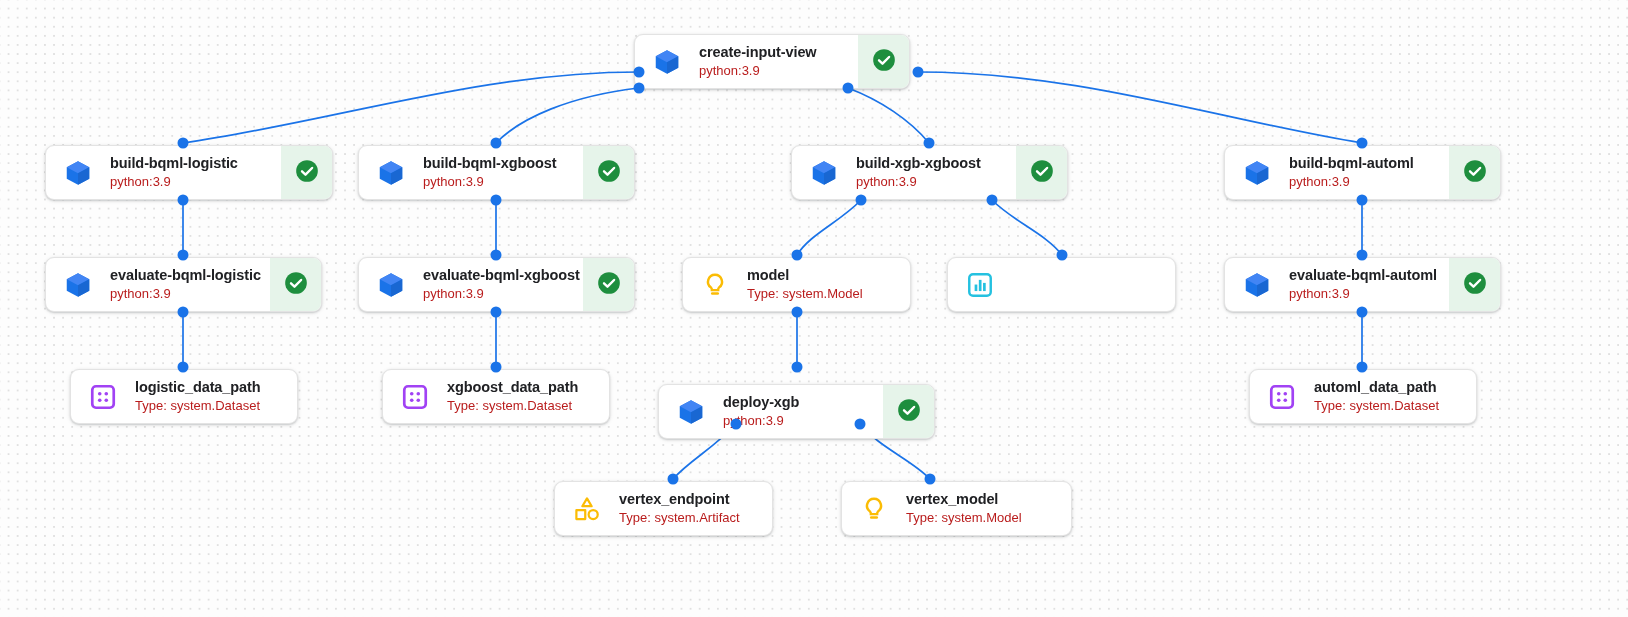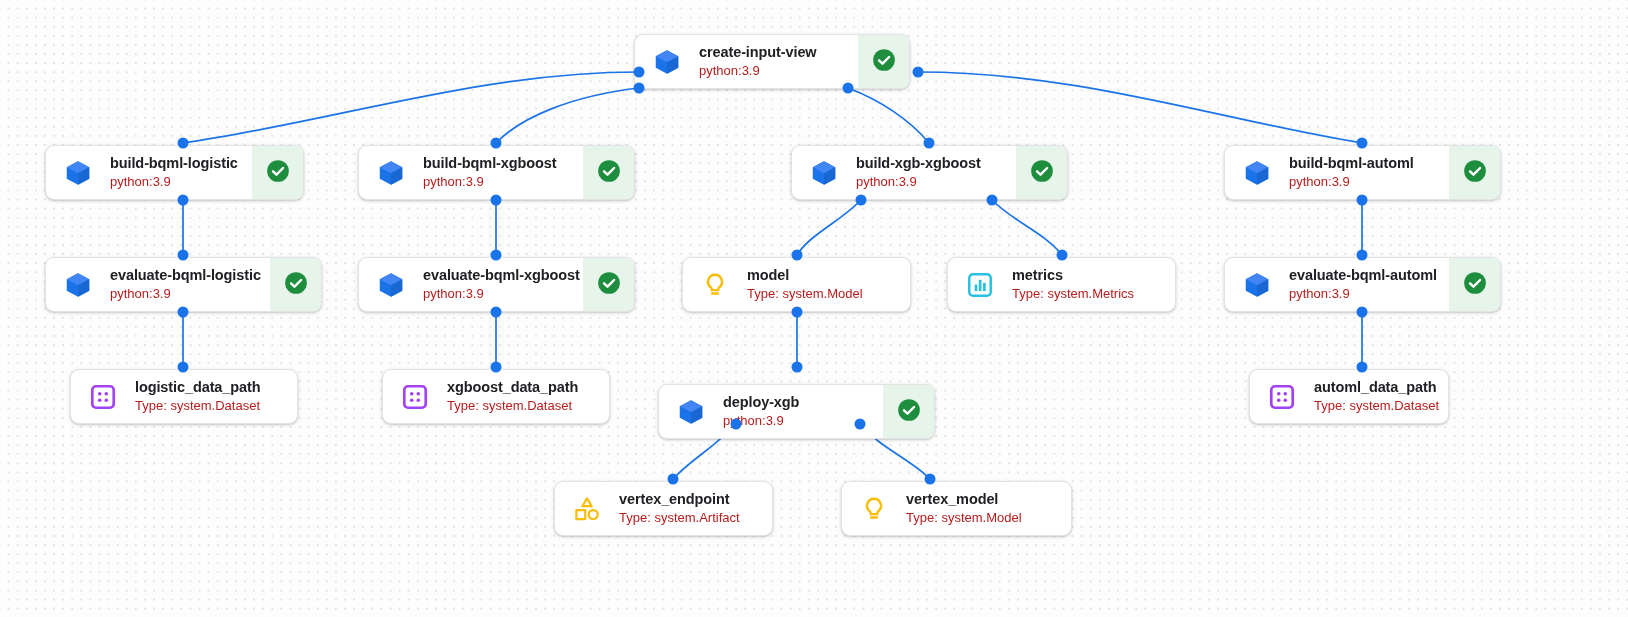--- a/index.html
+++ b/index.html
@@ -124,21 +124,21 @@
           <div class="node-sub">python:3.9</div>
         </div>
       </div>
       <div class="status-panel">
         <span><svg width="26" height="26" viewBox="0 0 24 24">
             <circle cx="12" cy="12" r="10" fill="#1e8e3e"></circle>
             <path d="M7.4 12.3 10.6 15.4 16.7 9.2" fill="none" stroke="#fff" stroke-width="2.2" stroke-linecap="round" stroke-linejoin="round"></path>
           </svg></span>
       </div>
     </div>
-    <div class="node" style="left: 45px; top: 145px; width: 259px; height: 55px;">
+    <div class="node" style="left: 45px; top: 145px; width: 288px; height: 55px;">
       <div class="node-body">
         <span class="node-icon">
           <svg width="30" height="30" viewBox="0 0 24 24">
             <path d="M12 2.6 21 7.4v9.2L12 21.4 3 16.6V7.4z" fill="#1a73e8"></path>
             <path d="M12 2.6 21 7.4 12 12.2 3 7.4z" fill="#4285f4"></path>
             <path d="M12 12.2 21 7.4v9.2L12 21.4z" fill="#1967d2"></path>
           </svg>
         </span>
         <div class="node-text">
           <div class="node-title">build-bqml-logistic</div>
@@ -274,24 +274,20 @@
     <div class="node" style="left: 947px; top: 257px; width: 229px; height: 55px;">
       <div class="node-body">
         <span class="node-icon">
           <svg width="28" height="28" viewBox="0 0 24 24" fill="none" stroke="#24c1e0">
             <rect x="2.8" y="2.8" width="18.4" height="18.4" rx="3.2" stroke-width="2.1"></rect>
             <rect x="7.4" y="11.6" width="2.3" height="5.6" fill="#24c1e0" stroke="none"></rect>
             <rect x="11.0" y="7.6" width="2.3" height="9.6" fill="#24c1e0" stroke="none"></rect>
             <rect x="14.6" y="10.2" width="2.3" height="7.0" fill="#24c1e0" stroke="none"></rect>
           </svg>
         </span>
-        <div class="node-text">
-          <div class="node-title">metrics</div>
-          <div class="node-sub">Type: system.Metrics</div>
-        </div>
       </div>
     </div>
     <div class="node" style="left: 1224px; top: 257px; width: 277px; height: 55px;">
       <div class="node-body">
         <span class="node-icon">
           <svg width="30" height="30" viewBox="0 0 24 24">
             <path d="M12 2.6 21 7.4v9.2L12 21.4 3 16.6V7.4z" fill="#1a73e8"></path>
             <path d="M12 2.6 21 7.4 12 12.2 3 7.4z" fill="#4285f4"></path>
             <path d="M12 12.2 21 7.4v9.2L12 21.4z" fill="#1967d2"></path>
           </svg>
@@ -356,21 +352,21 @@
           <div class="node-sub">python:3.9</div>
         </div>
       </div>
       <div class="status-panel">
         <span><svg width="26" height="26" viewBox="0 0 24 24">
             <circle cx="12" cy="12" r="10" fill="#1e8e3e"></circle>
             <path d="M7.4 12.3 10.6 15.4 16.7 9.2" fill="none" stroke="#fff" stroke-width="2.2" stroke-linecap="round" stroke-linejoin="round"></path>
           </svg></span>
       </div>
     </div>
-    <div class="node" style="left: 1249px; top: 369px; width: 200px; height: 55px;">
+    <div class="node" style="left: 1249px; top: 369px; width: 228px; height: 55px;">
       <div class="node-body">
         <span class="node-icon">
           <svg width="28" height="28" viewBox="0 0 24 24" fill="none" stroke="#a142f4">
             <rect x="2.8" y="2.8" width="18.4" height="18.4" rx="3.2" stroke-width="2.3"></rect>
             <circle cx="9.2" cy="9.2" r="1.55" fill="#a142f4" stroke="none"></circle>
             <circle cx="14.8" cy="9.2" r="1.55" fill="#a142f4" stroke="none"></circle>
             <circle cx="9.2" cy="14.8" r="1.55" fill="#a142f4" stroke="none"></circle>
             <circle cx="14.8" cy="14.8" r="1.55" fill="#a142f4" stroke="none"></circle>
           </svg>
         </span>

